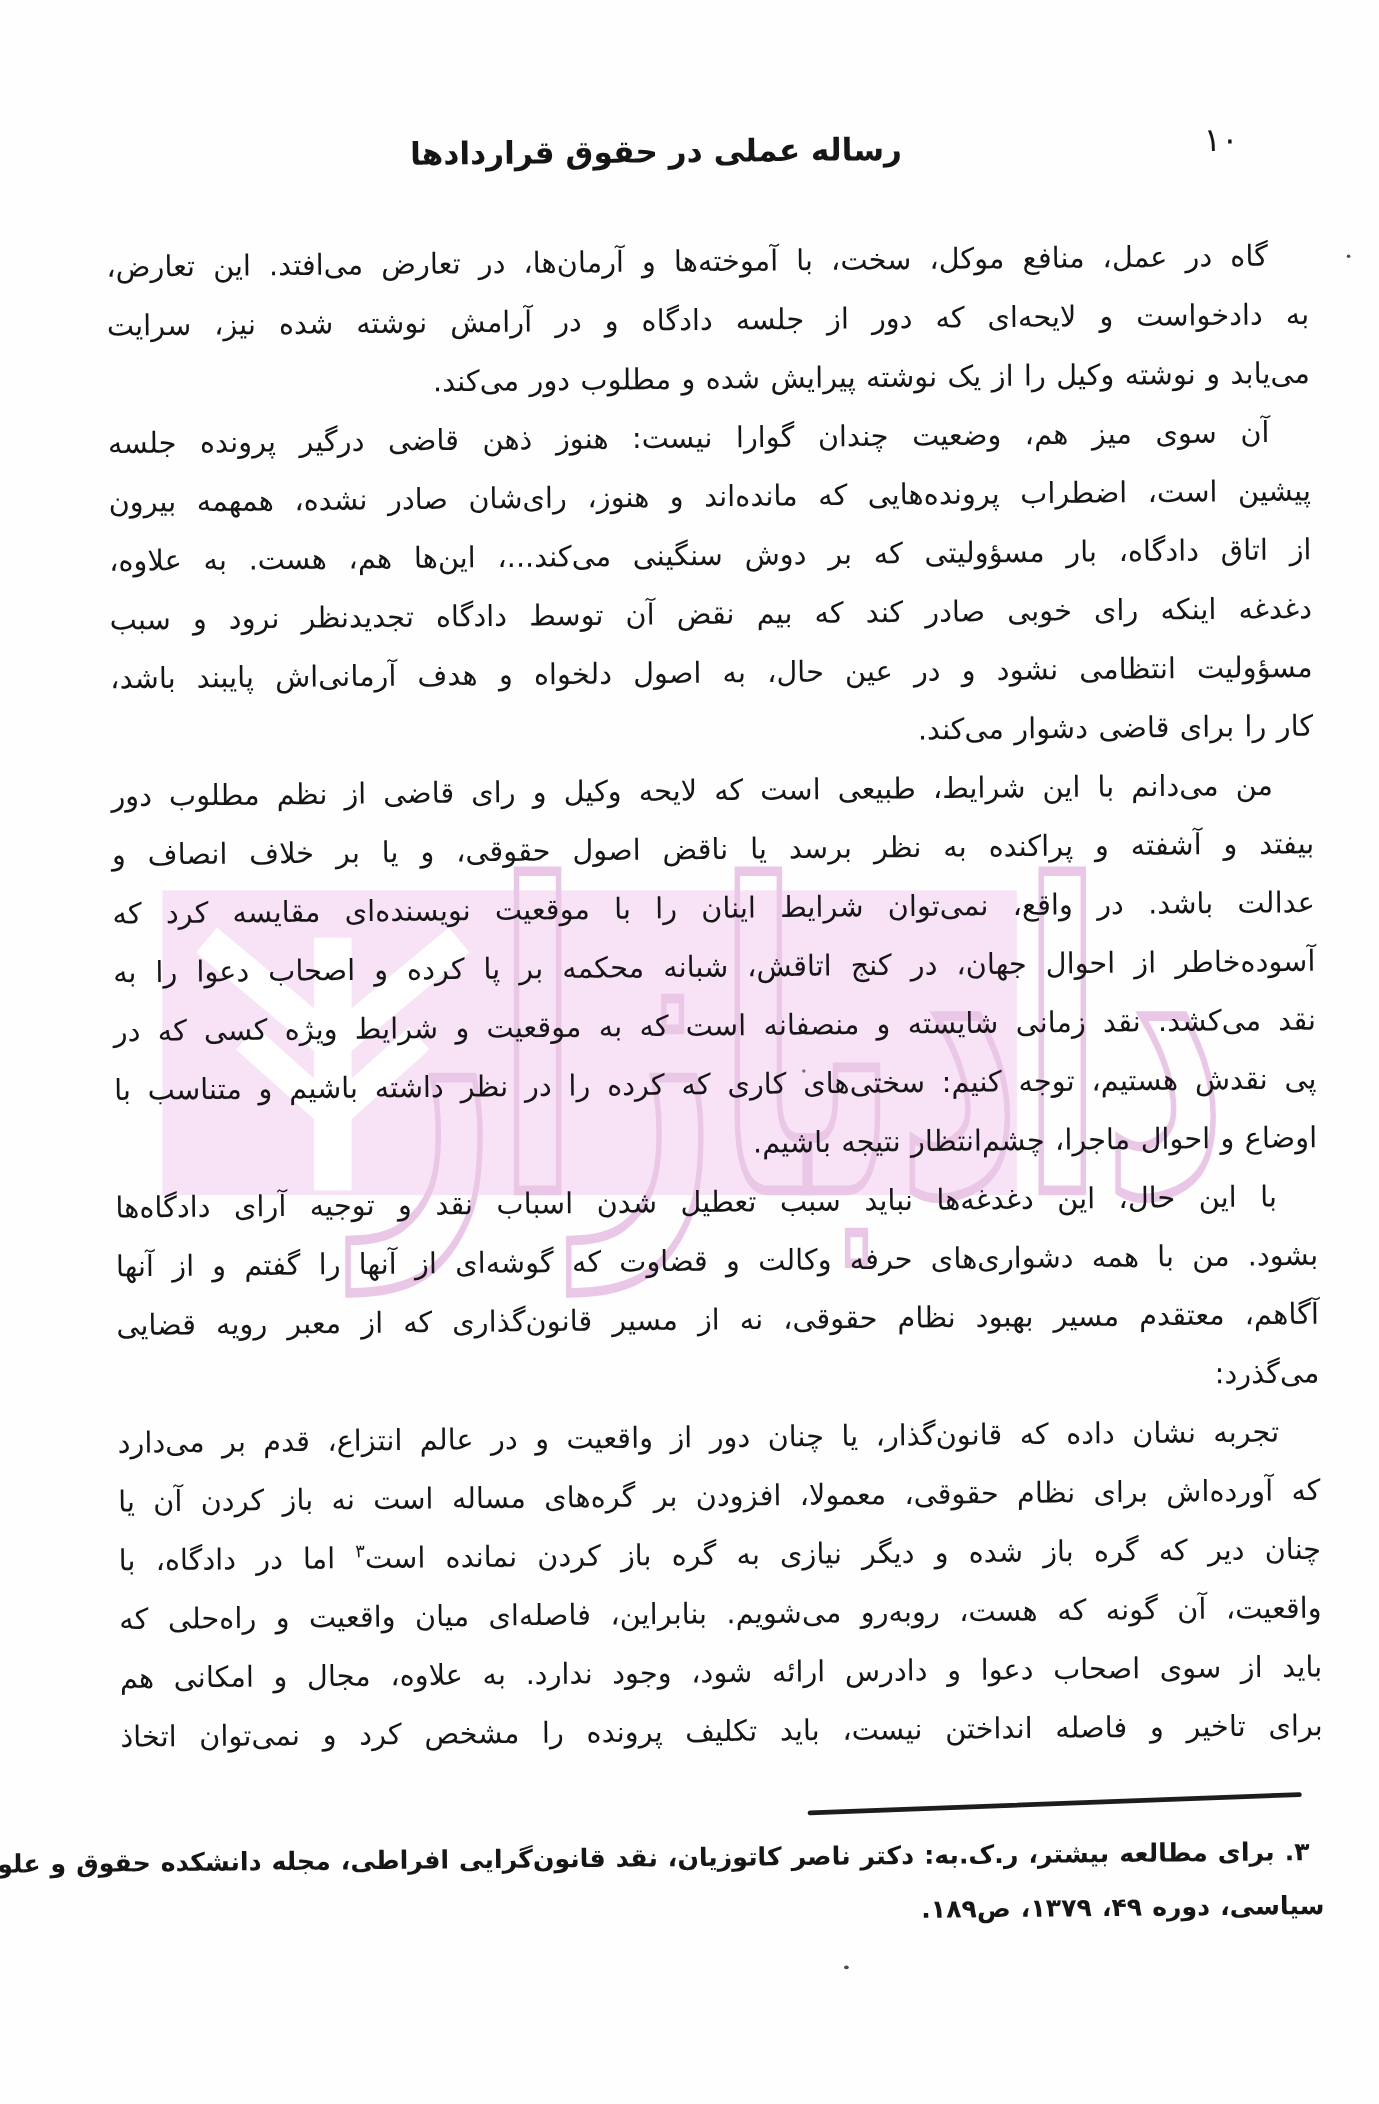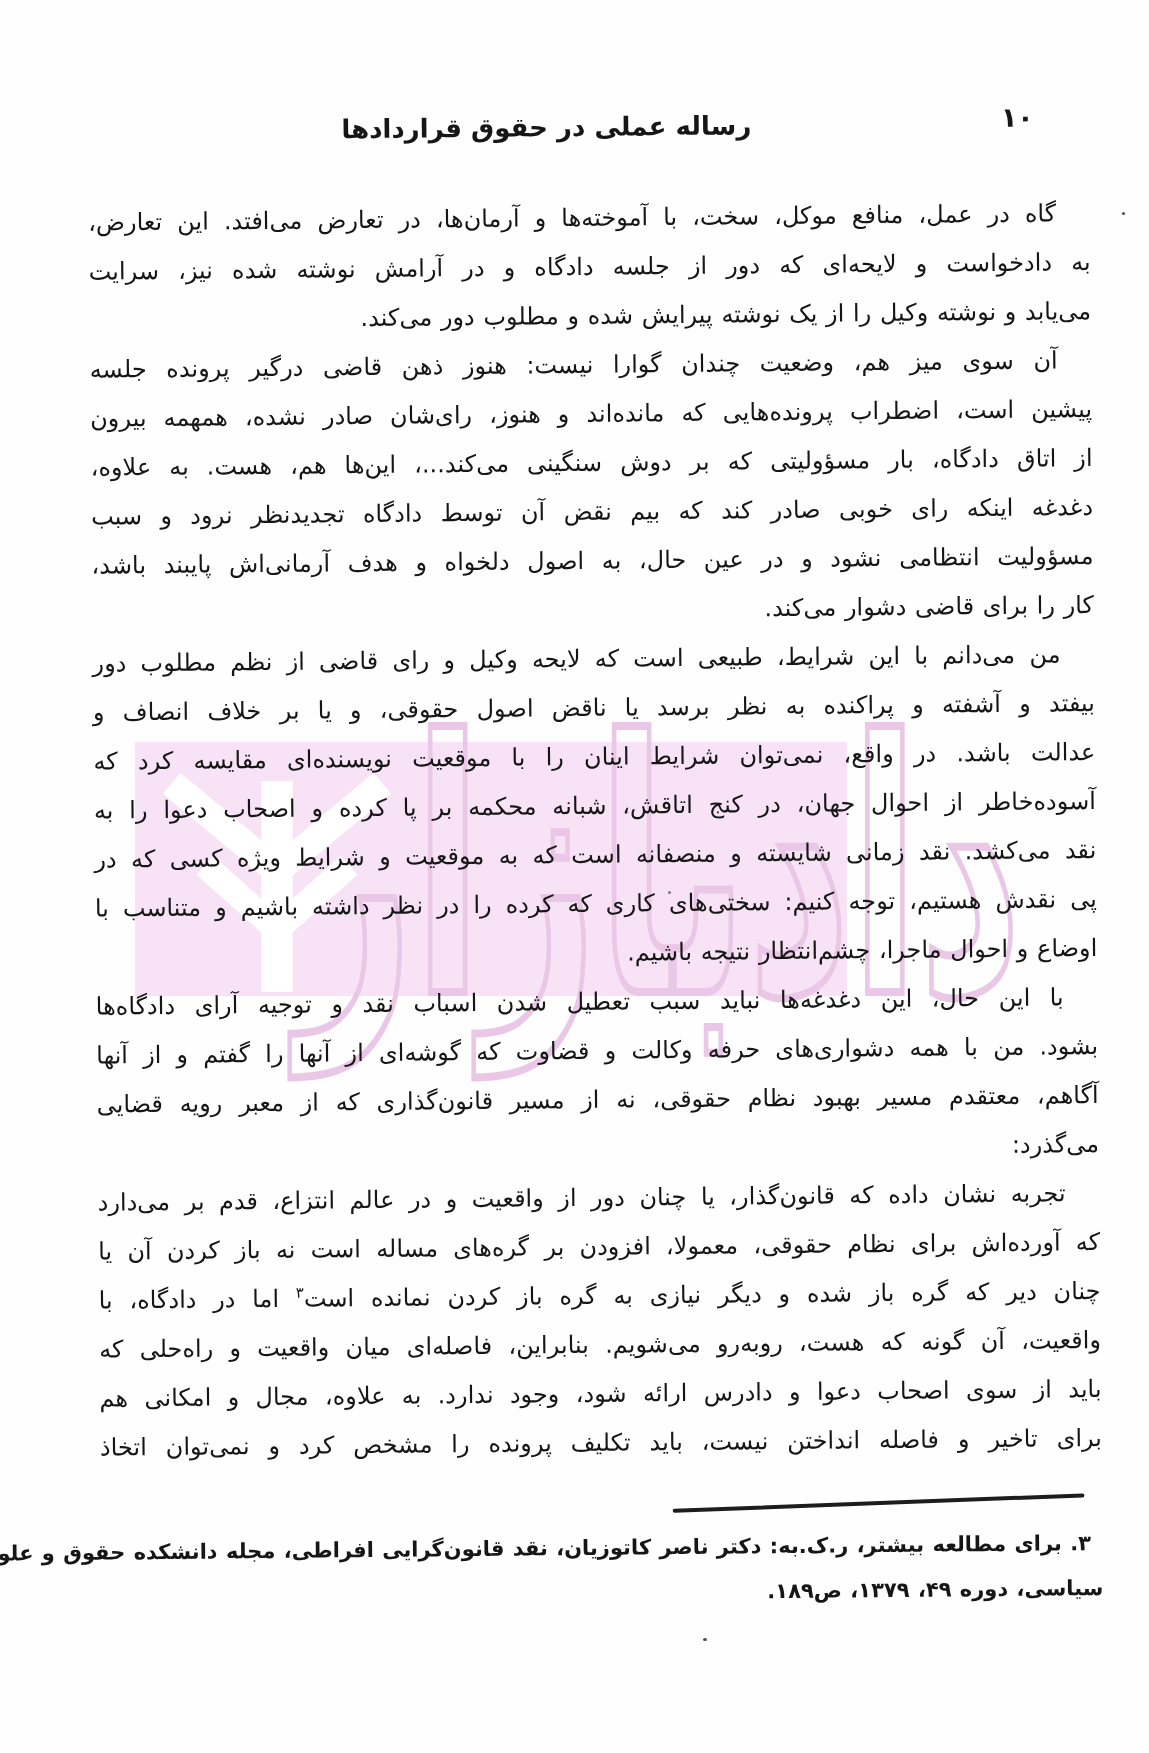--- a/index.html
+++ b/index.html
@@ -24,21 +24,21 @@
     position:absolute;inset:0;z-index:1;
     transform:rotate(-0.55deg);
     transform-origin:574px 820px;
   }
   .header-title{
     position:absolute;top:112px;left:94px;width:918px;
     text-align:center;font-size:26px;font-weight:bold;letter-spacing:0;
   }
   .page-number{
     position:absolute;top:106px;left:1000px;width:48px;
-    text-align:center;font-size:27px;font-weight:bold;
+    text-align:center;font-size:27px;font-weight:normal;
   }
   .body-text{
     position:absolute;top:194px;left:94px;width:1002px;
     font-size:24px;line-height:49px;
   }
   .para{margin:0;}
   .line{
     white-space:nowrap;
     text-align:justify;text-align-last:justify;
     word-spacing:1px;

